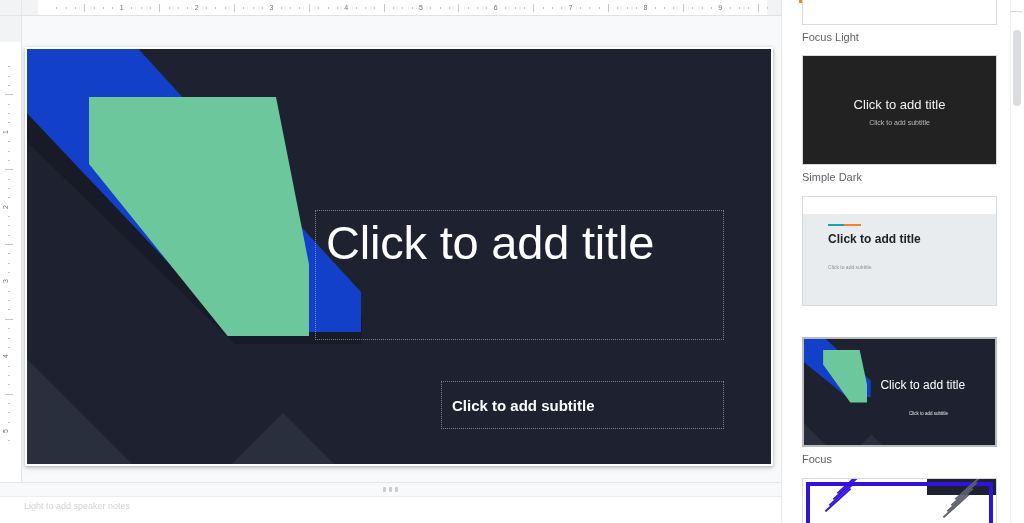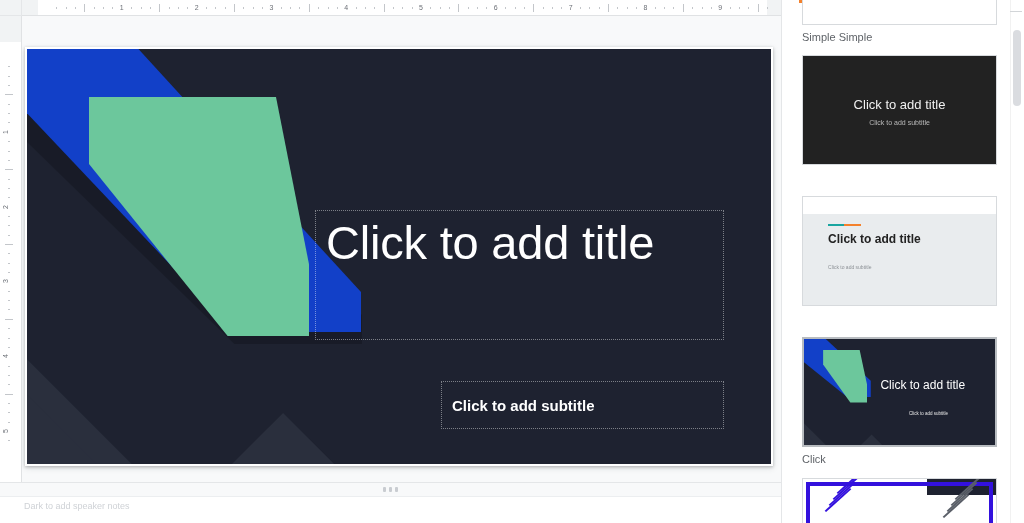--- a/index.html
+++ b/index.html
@@ -401,39 +401,40 @@
 
     <div class="splitter">
       <span class="dots">
         <i></i>
           <i></i>
           <i></i>
       </span>
     </div>
 
     <div class="notes-pane">
-      <div class="notes-text">Dark to add speaker notes</div>
+      <div class="notes-text">Light to add speaker notes</div>
     </div>
   </div>
 
   <div class="themes">
     <div class="theme-accent-tab"></div>
 
     <div class="theme-list">
 
       <div class="theme-item" style="top:-85px;">
         <div class="thumb t-light"></div>
-        <div class="theme-label">Simple Simple</div>
+        <div class="theme-label">Focus Light</div>
       </div>
 
       <div class="theme-item" style="top:55px;">
         <div class="thumb t-dark">
           <div class="t-title">Click to add title</div>
           <div class="t-sub">Click to add subtitle</div>
         </div>
+        <div class="theme-label">Simple Dark</div>
       </div>
 
       <div class="theme-item" style="top:196px;">
         <div class="thumb t-stream">
           <div class="topbar"></div>
           <div class="accent"></div>
           <div class="t-title">Click to add title</div>
           <div class="t-sub">Click to add subtitle</div>
         </div>
       </div>
@@ -441,21 +442,21 @@
       <div class="theme-item" style="top:337px;">
         <div class="thumb t-focus sel" id="focus-thumb">
             <div class="f-band" style="left: 40px; top: 123px; width: 39px; height: 240px;"></div>
             <div class="f-band" style="left: -40px; top: 88px; width: 31px; height: 240px;"></div>
             <div class="f-band" style="left: -88px; top: 40px; width: 25px; height: 240px;"></div>
           <div class="f-blue"></div>
           <div class="f-green" id="focus-green" style="clip-path: polygon(0px 0px, 83% 0px, 100% 66%, 100% 100%, 62% 100%, 0px 28%);"></div>
           <div class="t-title">Click to add title</div>
           <div class="t-sub">Click to add subtitle</div>
         </div>
-        <div class="theme-label">Click</div>
+        <div class="theme-label">Focus</div>
       </div>
 
       <div class="theme-item" style="top:478px;">
         <div class="thumb t-stripe">
           <div class="dkband"></div>
           <div class="frame"></div>
           <div class="lines" style="left:30px; top:2px;">
             <i style="top:0;left:0;"></i>
               <i style="top:6px;left:-4px;"></i>
             <i style="top:12px;left:-8px;"></i>

